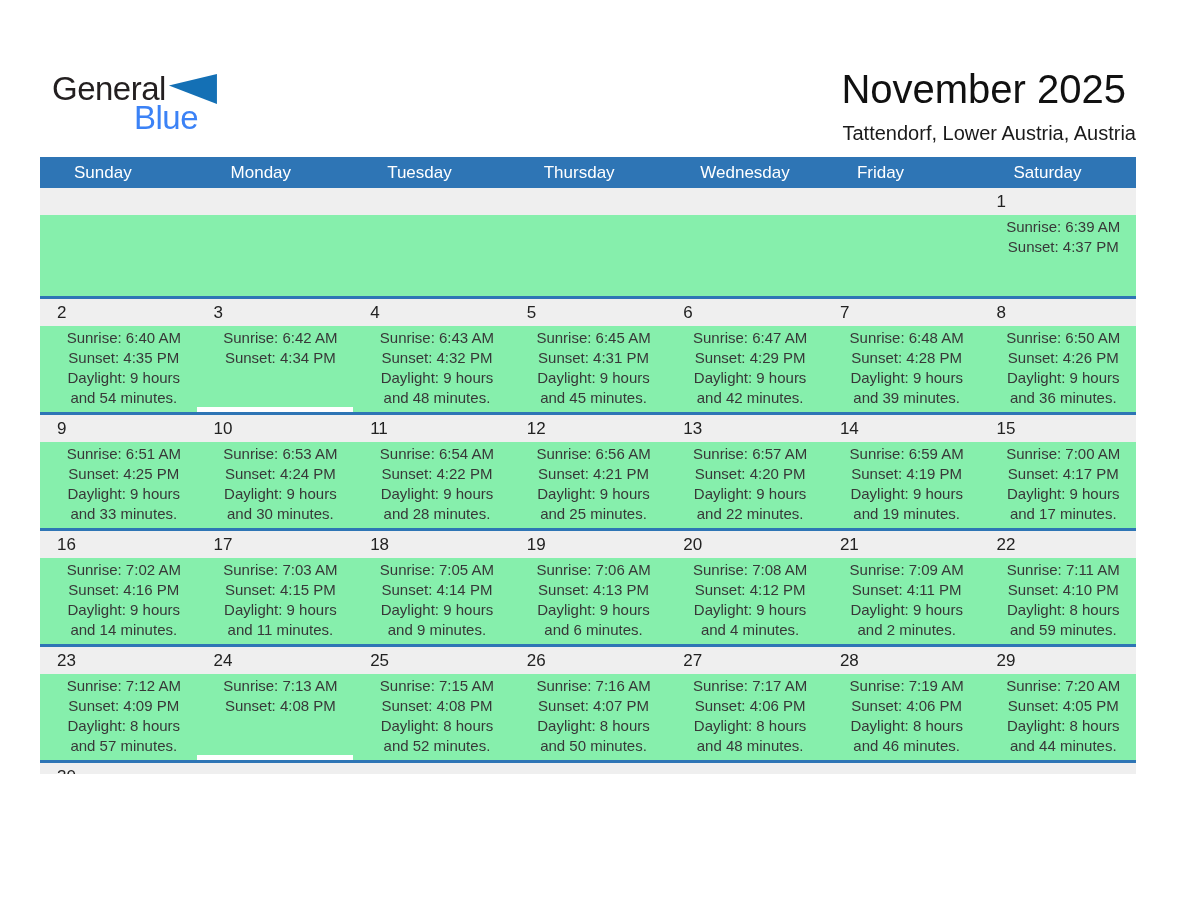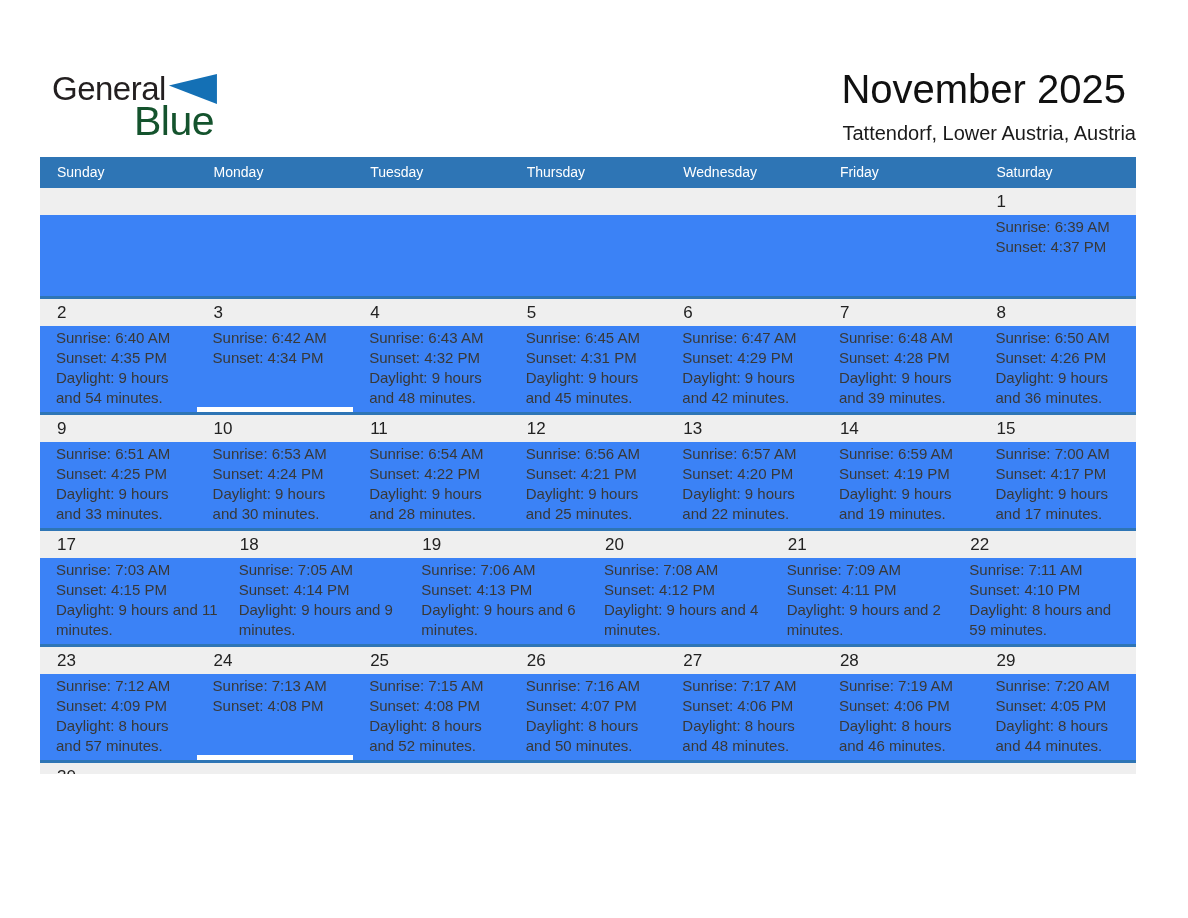--- a/index.html
+++ b/index.html
@@ -34,22 +34,22 @@
   }
   .logo-triangle {
     width: 48px;
     height: 30px;
     margin-left: 3px;
     margin-bottom: 1px;
     background: #1470b5;
     clip-path: polygon(0 38%, 100% 0, 100% 100%);
   }
   .logo-blue {
-    font-size: 41px;
-    color: #14532d;
+    font-size: 33px;
+    color: #3b82f6;
     line-height: 1;
     margin-top: -4px;
     margin-left: 82px;
     letter-spacing: -0.5px;
   }
 
   
   .title-block {
     position: absolute;
     right: 52px;
@@ -79,23 +79,23 @@
   }
   .cal-header {
     display: flex;
     background: #2e75b5;
     height: 31px;
   }
   .cal-header .day-name {
     flex: 1 1 0;
     min-width: 0;
     box-sizing: border-box;
-    padding-left: 17px;
+    padding-left: 34px;
     color: #ffffff;
-    font-size: 14px;
+    font-size: 17px;
     line-height: 31px;
     font-weight: 400;
   }
   .week-row {
     display: flex;
     border-bottom: 3px solid #2e75b5;
   }
   .week-row:last-child {
     border-bottom: none;
   }
@@ -109,21 +109,22 @@
     box-sizing: border-box;
     padding-left: 17px;
     font-size: 17px;
     line-height: 27px;
     color: #222222;
   }
   .day-body {
     box-sizing: border-box;
     min-height: 81px;
     padding: 2px 5px 4px 16px;
-    background: #3b82f6;
+    background: #86efac;
+    text-align: center;
   }
   .day-body p {
     margin: 0;
     font-size: 15px;
     line-height: 20px;
     color: #383838;
   }
 </style>
 </head>
 <body>
@@ -297,20 +298,28 @@
             <div class="day-band"><span class="day-number">15</span></div>
             <div class="day-body">
               <p class="day-line">Sunrise: 7:00 AM</p>
               <p class="day-line">Sunset: 4:17 PM</p>
               <p class="day-line">Daylight: 9 hours and 17 minutes.</p>
             </div>
           </div>
         </div>
         <div class="week-row">
           <div class="day-cell">
+            <div class="day-band"><span class="day-number">16</span></div>
+            <div class="day-body">
+              <p class="day-line">Sunrise: 7:02 AM</p>
+              <p class="day-line">Sunset: 4:16 PM</p>
+              <p class="day-line">Daylight: 9 hours and 14 minutes.</p>
+            </div>
+          </div>
+          <div class="day-cell">
             <div class="day-band"><span class="day-number">17</span></div>
             <div class="day-body">
               <p class="day-line">Sunrise: 7:03 AM</p>
               <p class="day-line">Sunset: 4:15 PM</p>
               <p class="day-line">Daylight: 9 hours and 11 minutes.</p>
             </div>
           </div>
           <div class="day-cell">
             <div class="day-band"><span class="day-number">18</span></div>
             <div class="day-body">

